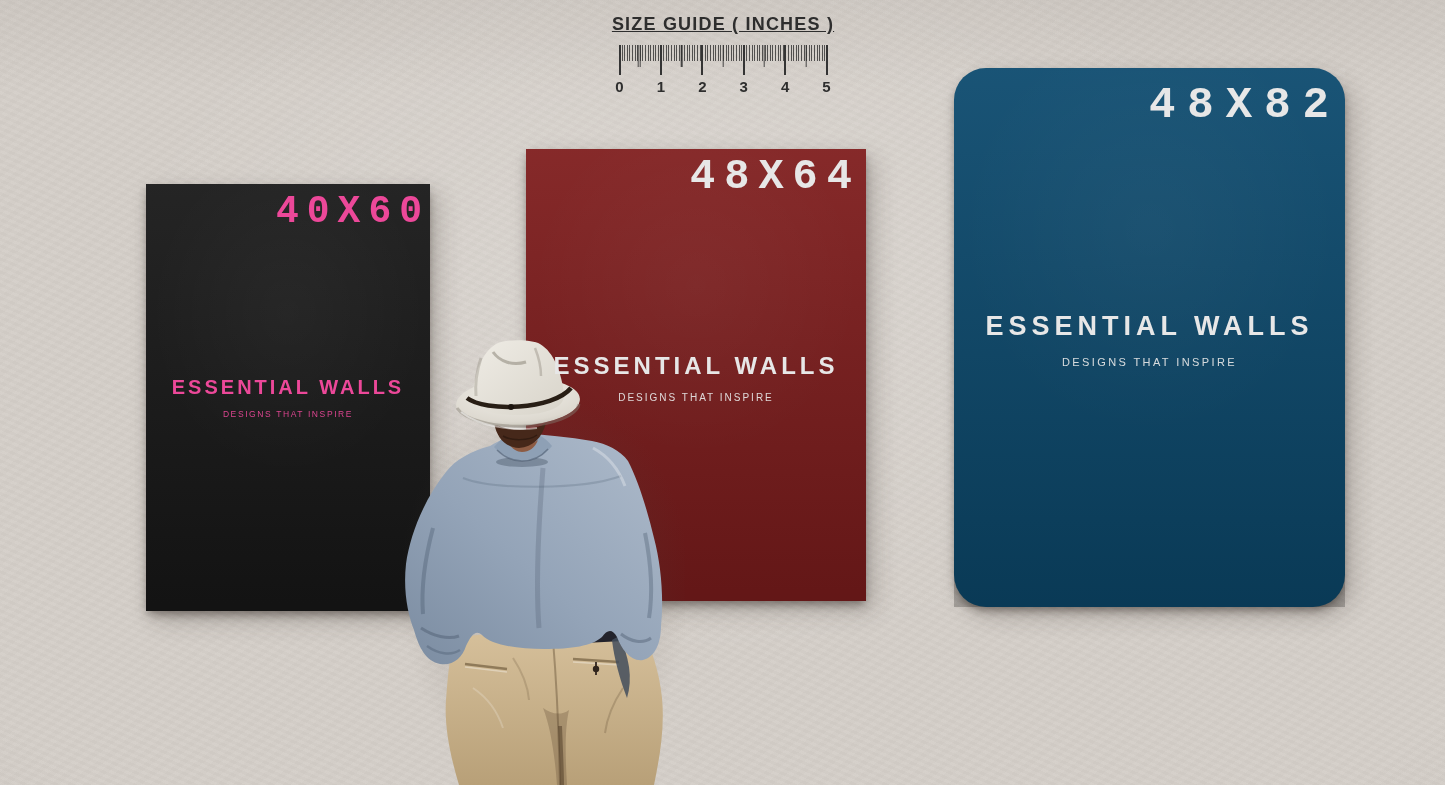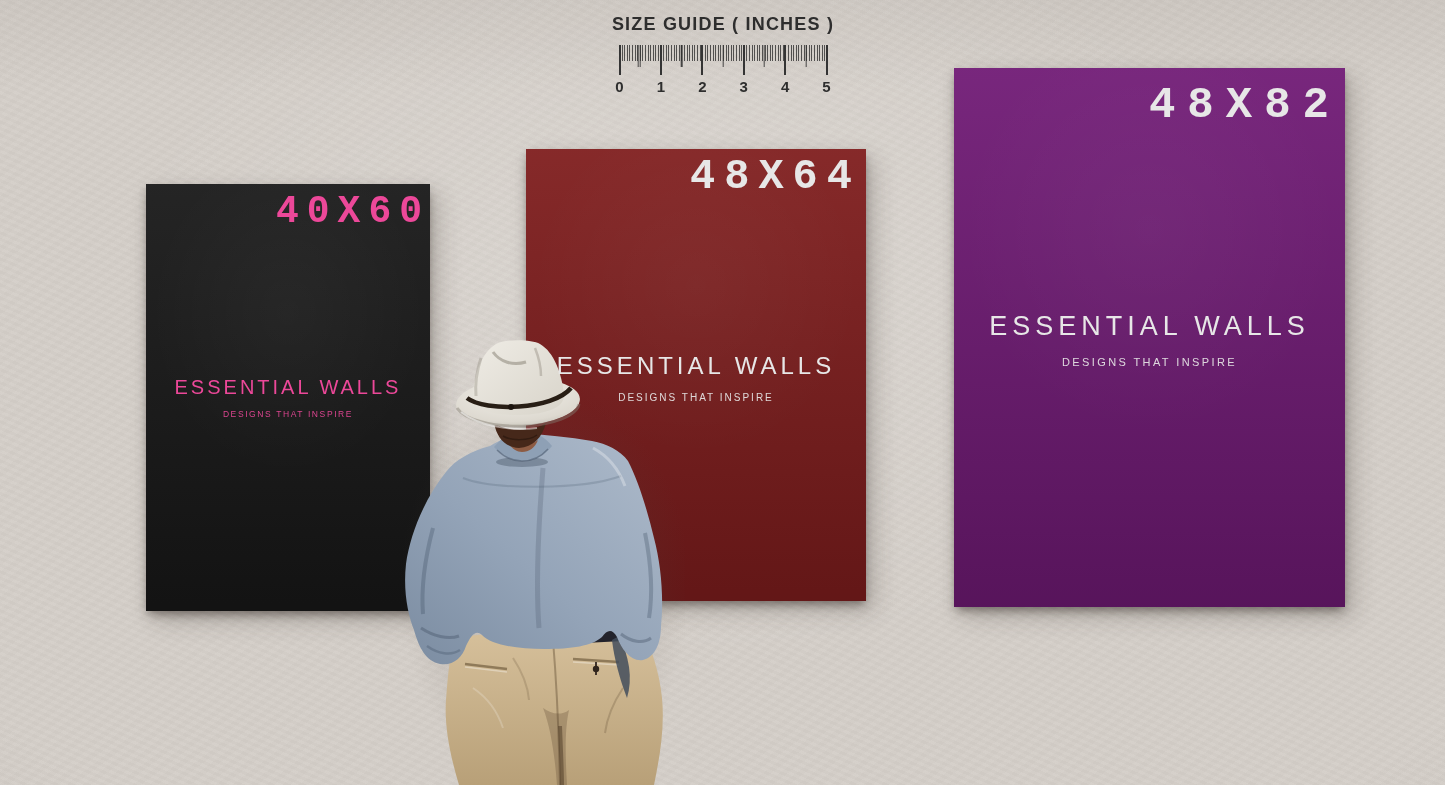--- a/index.html
+++ b/index.html
@@ -12,21 +12,21 @@
     position:absolute;inset:0;pointer-events:none;
     background-image:
       linear-gradient(180deg, rgba(70,62,55,.05), rgba(70,62,55,0) 90px),
       radial-gradient(ellipse 950px 620px at 48% 36%, rgba(255,255,255,.15), rgba(255,255,255,0) 62%),
       radial-gradient(ellipse 1700px 1150px at 50% 46%, rgba(0,0,0,0) 52%, rgba(92,82,72,.17) 100%),
       repeating-linear-gradient(23deg, rgba(255,255,255,.016) 0 3px, rgba(0,0,0,.016) 3px 6px),
       repeating-linear-gradient(-37deg, rgba(255,255,255,.013) 0 5px, rgba(0,0,0,.013) 5px 10px);
   }
 
   
-  .size-guide{position:absolute;left:600px;top:14px;width:246px;text-align:center;color:#2e2e2e;}
+  .size-guide{position:absolute;left:600px;top:14px;width:246px;text-align:center;color:#2e2e2e;text-decoration:underline;}
   .sg-title{font-size:18px;font-weight:bold;letter-spacing:1.2px;white-space:nowrap;}
   .sg-ruler{position:relative;width:209px;height:50px;margin:10px auto 0;}
   .sg-fine{position:absolute;top:0;left:0;width:100%;height:16px;
     background-image:repeating-linear-gradient(90deg, rgba(45,45,45,.78) 0 1px, transparent 1px 2.6px);}
   .sg-half{position:absolute;top:0;left:0;width:100%;height:22px;
     background-image:repeating-linear-gradient(90deg, rgba(45,45,45,.85) 0 1.2px, transparent 1.2px 41.4px);
     background-position:20.7px 0;}
   .sg-tick{position:absolute;top:0;width:2px;height:30px;background:#343434;}
   .sg-num{position:absolute;top:33px;transform:translateX(-50%);font-size:15px;font-weight:bold;}
 
@@ -39,21 +39,21 @@
     content:'';position:absolute;inset:0;z-index:0;pointer-events:none;
     background:
       linear-gradient(180deg, rgba(255,255,255,.055), rgba(0,0,0,.22)),
       radial-gradient(ellipse 70% 55% at 50% 30%, rgba(255,255,255,.035), rgba(0,0,0,0) 70%);
   }
   .poster-size{
     position:absolute;right:12px;line-height:1;z-index:1;
     font-family:"Liberation Mono",monospace;font-weight:bold;white-space:nowrap;
   }
   .poster-brand{position:absolute;left:0;right:0;top:45%;text-align:center;z-index:1;}
-  .poster-title{font-weight:normal;white-space:nowrap;}
+  .poster-title{font-weight:bold;white-space:nowrap;}
   .poster-sub{font-weight:normal;white-space:nowrap;opacity:.92;}
 
   .poster-1{left:146px;top:184px;width:284px;height:427px;}
   .poster-1 .poster-size{top:9px;right:8px;font-size:38px;letter-spacing:8px;margin-right:-8px;}
   .poster-1 .poster-title{font-size:20px;letter-spacing:3px;}
   .poster-1 .poster-sub{font-size:8.5px;letter-spacing:1.6px;margin-top:10px;}
 
   .poster-2{left:526px;top:149px;width:340px;height:452px;}
   .poster-2 .poster-size{top:7px;right:14px;font-size:42px;letter-spacing:9px;margin-right:-9px;}
   .poster-2 .poster-title{font-size:24px;letter-spacing:4px;}
@@ -102,21 +102,21 @@
   </div>
 
   <div class="poster poster-2" style="background-color: #7f1d1d; color: rgb(231, 231, 231);">
     <div class="poster-size">48X64</div>
     <div class="poster-brand">
       <div class="poster-title">ESSENTIAL WALLS</div>
       <div class="poster-sub">DESIGNS THAT INSPIRE</div>
     </div>
   </div>
 
-  <div class="poster poster-3" style="background-color: #701a75; color: rgb(231, 231, 231);">
+  <div class="poster poster-3" style="background-color: #0c4a6e; color: rgb(231, 231, 231); border-radius: 32px;">
     <div class="poster-size">48X82</div>
     <div class="poster-brand">
       <div class="poster-title">ESSENTIAL WALLS</div>
       <div class="poster-sub">DESIGNS THAT INSPIRE</div>
     </div>
   </div>
 
   <svg class="man" viewBox="0 0 292 457" aria-hidden="true">
     <defs>
       <radialGradient id="shadowG" cx="50%" cy="50%" r="50%">

